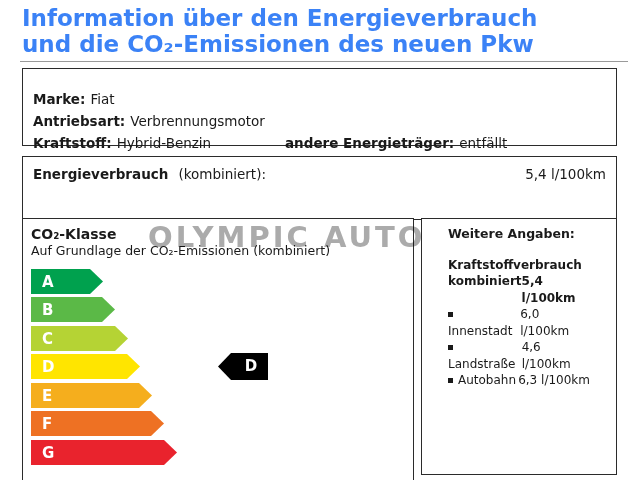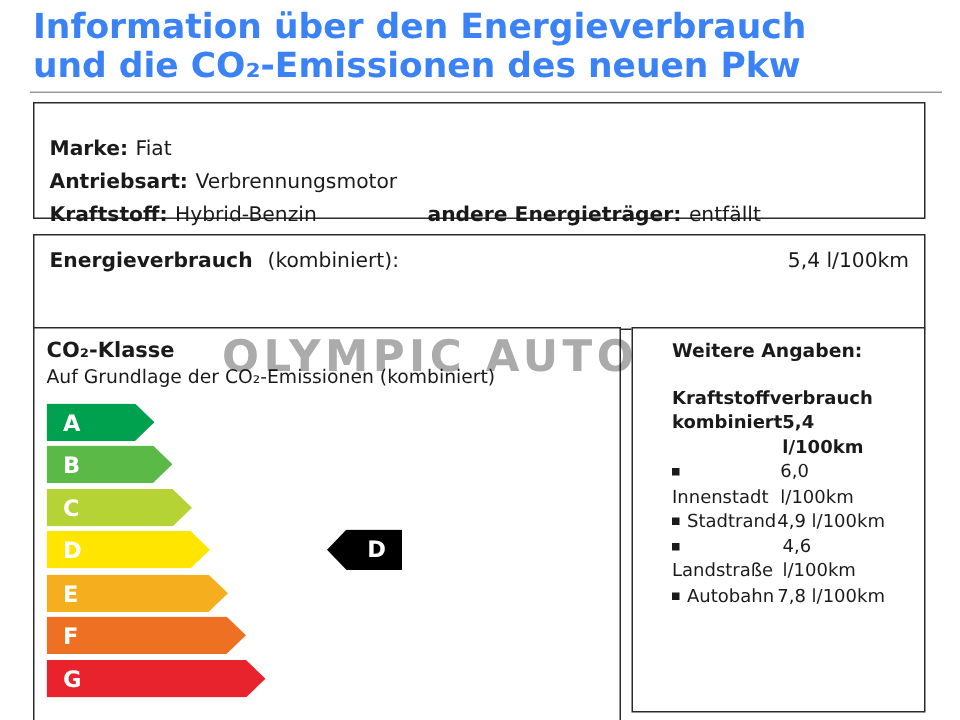--- a/index.html
+++ b/index.html
@@ -103,28 +103,24 @@
     <div class="subhead">Kraftstoffverbrauch</div>
     <div class="vrow bold">
       <span>kombiniert</span>
       <span>5,4 l/100km</span>
     </div>
     <div class="vrow">
       <span><span class="bullet"></span><span>Innenstadt</span></span>
       <span>6,0 l/100km</span>
     </div>
     <div class="vrow">
-      <span><span class="bullet"></span><span>Stadtrand</span></span>
-      <span>4,9 l/100km</span>
-    </div>
-    <div class="vrow">
       <span><span class="bullet"></span><span>Landstraße</span></span>
       <span>4,6 l/100km</span>
     </div>
     <div class="vrow">
       <span><span class="bullet"></span><span>Autobahn</span></span>
-      <span>7,8 l/100km</span>
+      <span>6,3 l/100km</span>
     </div>
   </div>
 
   <div class="watermark">OLYMPIC AUTO</div>
 
 </div>
 
 </body></html>

